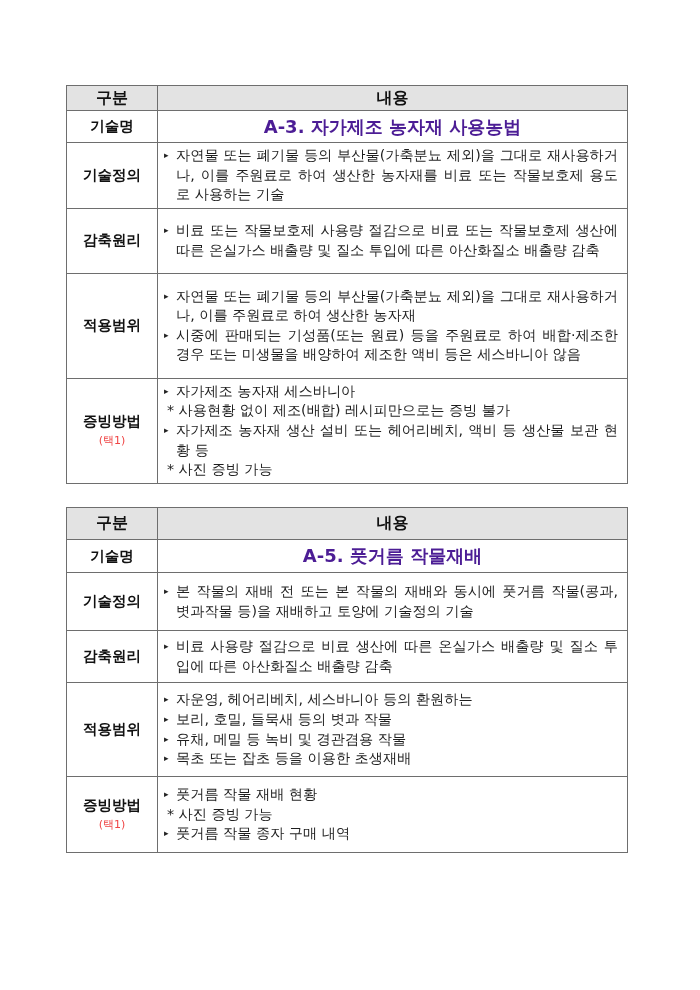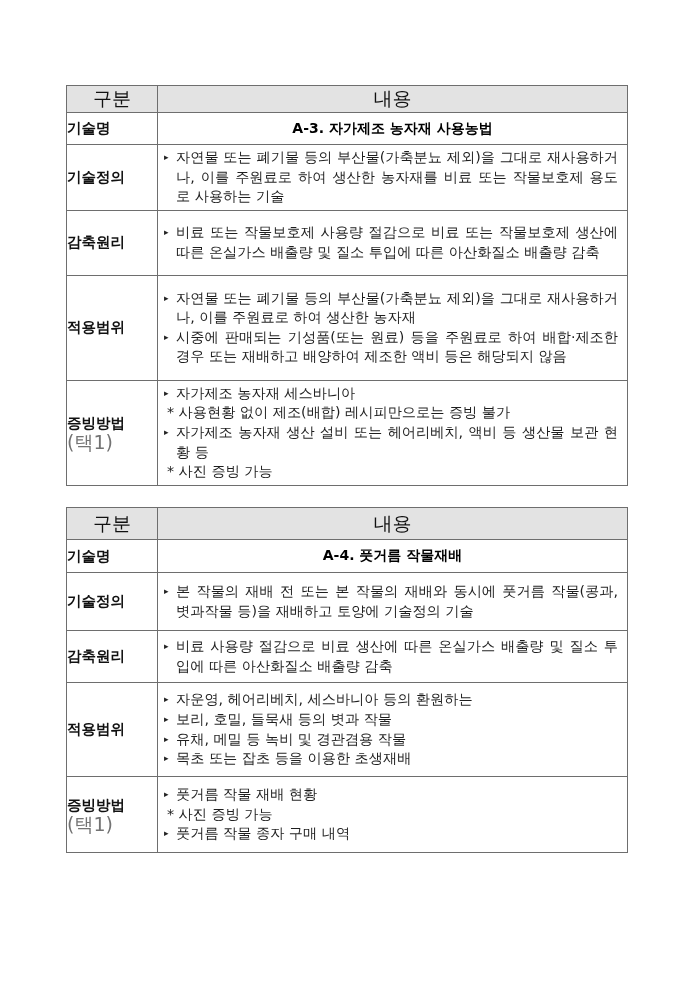--- a/index.html
+++ b/index.html
@@ -24,43 +24,43 @@
     }
     .tech-table td, .tech-table th {
       border: 1px solid #6e6e6e;
       padding: 0;
       vertical-align: middle;
     }
     .tech-table col.c1 { width: 91px; }
     .tech-table col.c2 { width: 470px; }
     .hdr-row th {
       background: #e3e3e3;
-      font-weight: normal;
-      font-size: 19px;
+      font-weight: bold;
+      font-size: 16px;
       text-align: center;
       color: #111;
     }
     .label-cell {
-      text-align: left;
+      text-align: center;
       font-weight: bold;
       font-size: 14.5px;
       color: #111;
       line-height: 19px;
     }
     .label-sub {
       display: block;
       font-weight: normal;
-      font-size: 19px;
-      color: #737373;
+      font-size: 11px;
+      color: #ef4444;
     }
     .name-cell {
       text-align: center;
       font-weight: bold;
-      font-size: 14px;
-      color: #000000;
+      font-size: 18px;
+      color: #4c1d95;
     }
     .content-cell {
       padding: 3px 9px 3px 6px !important;
       font-size: 14.2px;
       line-height: 19.6px;
       color: #1e1e1e;
     }
     .item {
       display: flex;
       text-align: justify;
@@ -119,21 +119,21 @@
   </tr>
   <tr style="height:105px">
     <td class="label-cell">적용범위</td>
     <td class="content-cell">
       <div class="item">
         <span class="bullet">▸</span>
         <span class="item-text">자연물 또는 폐기물 등의 부산물(가축분뇨 제외)을 그대로 재사용하거나, 이를 주원료로 하여 생산한 농자재</span>
       </div>
       <div class="item">
         <span class="bullet">▸</span>
-        <span class="item-text">시중에 판매되는 기성품(또는 원료) 등을 주원료로 하여 배합·제조한 경우 또는 재배하고 배양하여 제조한 액비 등은 해당되지 않음</span>
+        <span class="item-text">시중에 판매되는 기성품(또는 원료) 등을 주원료로 하여 배합·제조한 경우 또는 미생물을 배양하여 제조한 액비 등은 세스바니아 않음</span>
       </div>
     </td>
   </tr>
   <tr style="height:105px">
     <td class="label-cell">
       <span>증빙방법</span>
       <span class="label-sub">(택1)</span>
     </td>
     <td class="content-cell">
       <div class="item">
@@ -160,21 +160,21 @@
       <col class="c1">
       <col class="c2">
     </colgroup>
   <tbody>
       <tr class="hdr-row" style="height:32px">
     <th>구분</th>
     <th>내용</th>
   </tr>
   <tr style="height:33px">
     <td class="label-cell">기술명</td>
-    <td class="name-cell">A-4. 풋거름 작물재배</td>
+    <td class="name-cell">A-5. 풋거름 작물재배</td>
   </tr>
   <tr style="height:58px">
     <td class="label-cell">기술정의</td>
     <td class="content-cell">
       <div class="item">
         <span class="bullet">▸</span>
         <span class="item-text">본 작물의 재배 전 또는 본 작물의 재배와 동시에 풋거름 작물(콩과, 볏과작물 등)을 재배하고 토양에 기술정의 기술</span>
       </div>
     </td>
   </tr>

